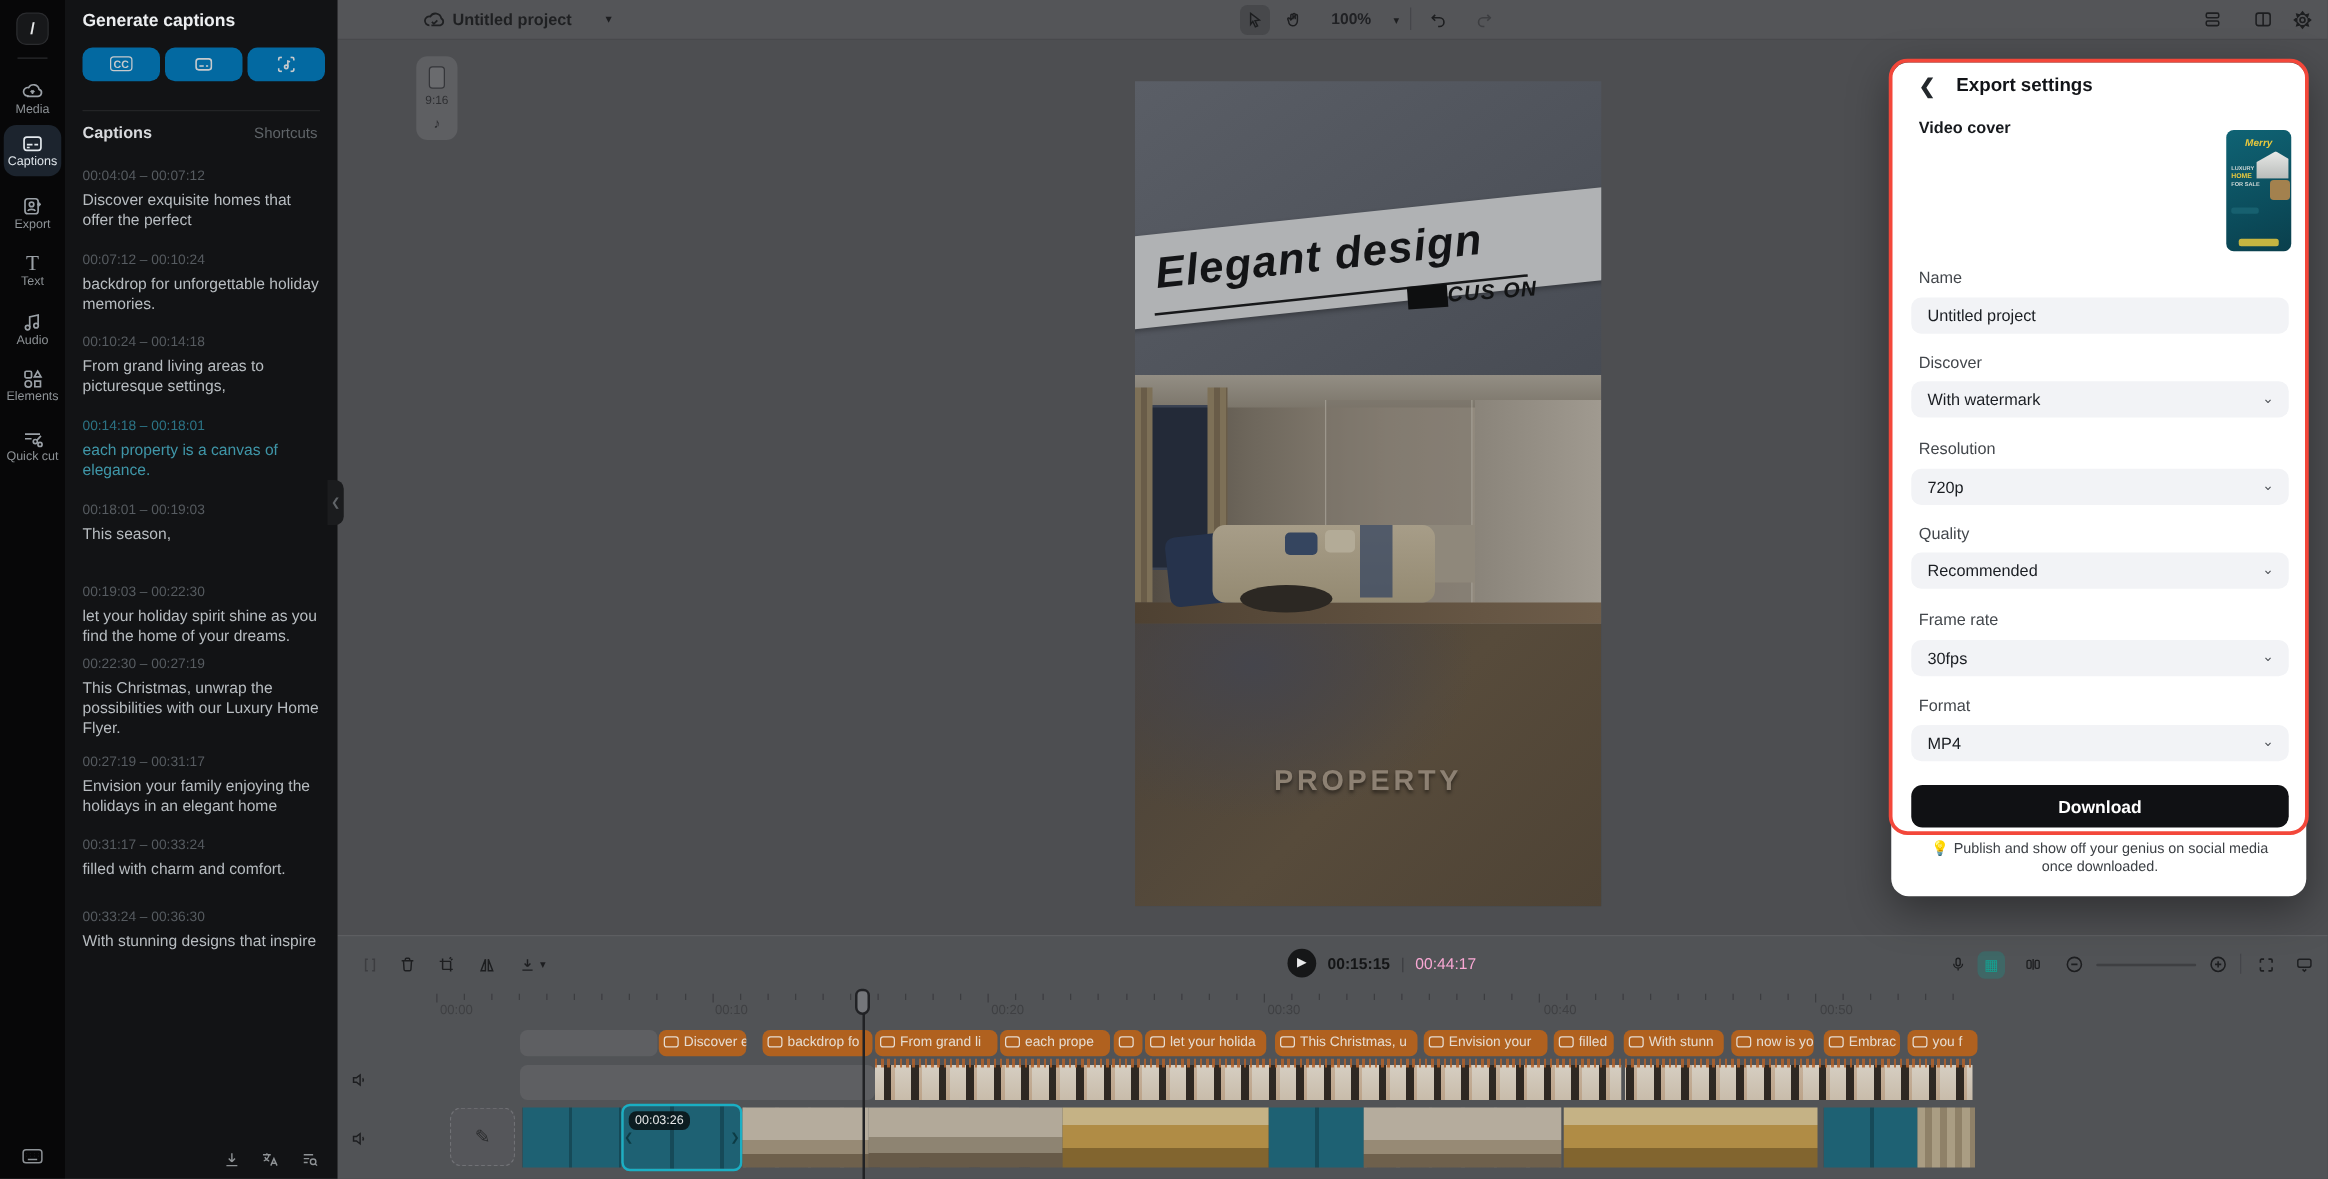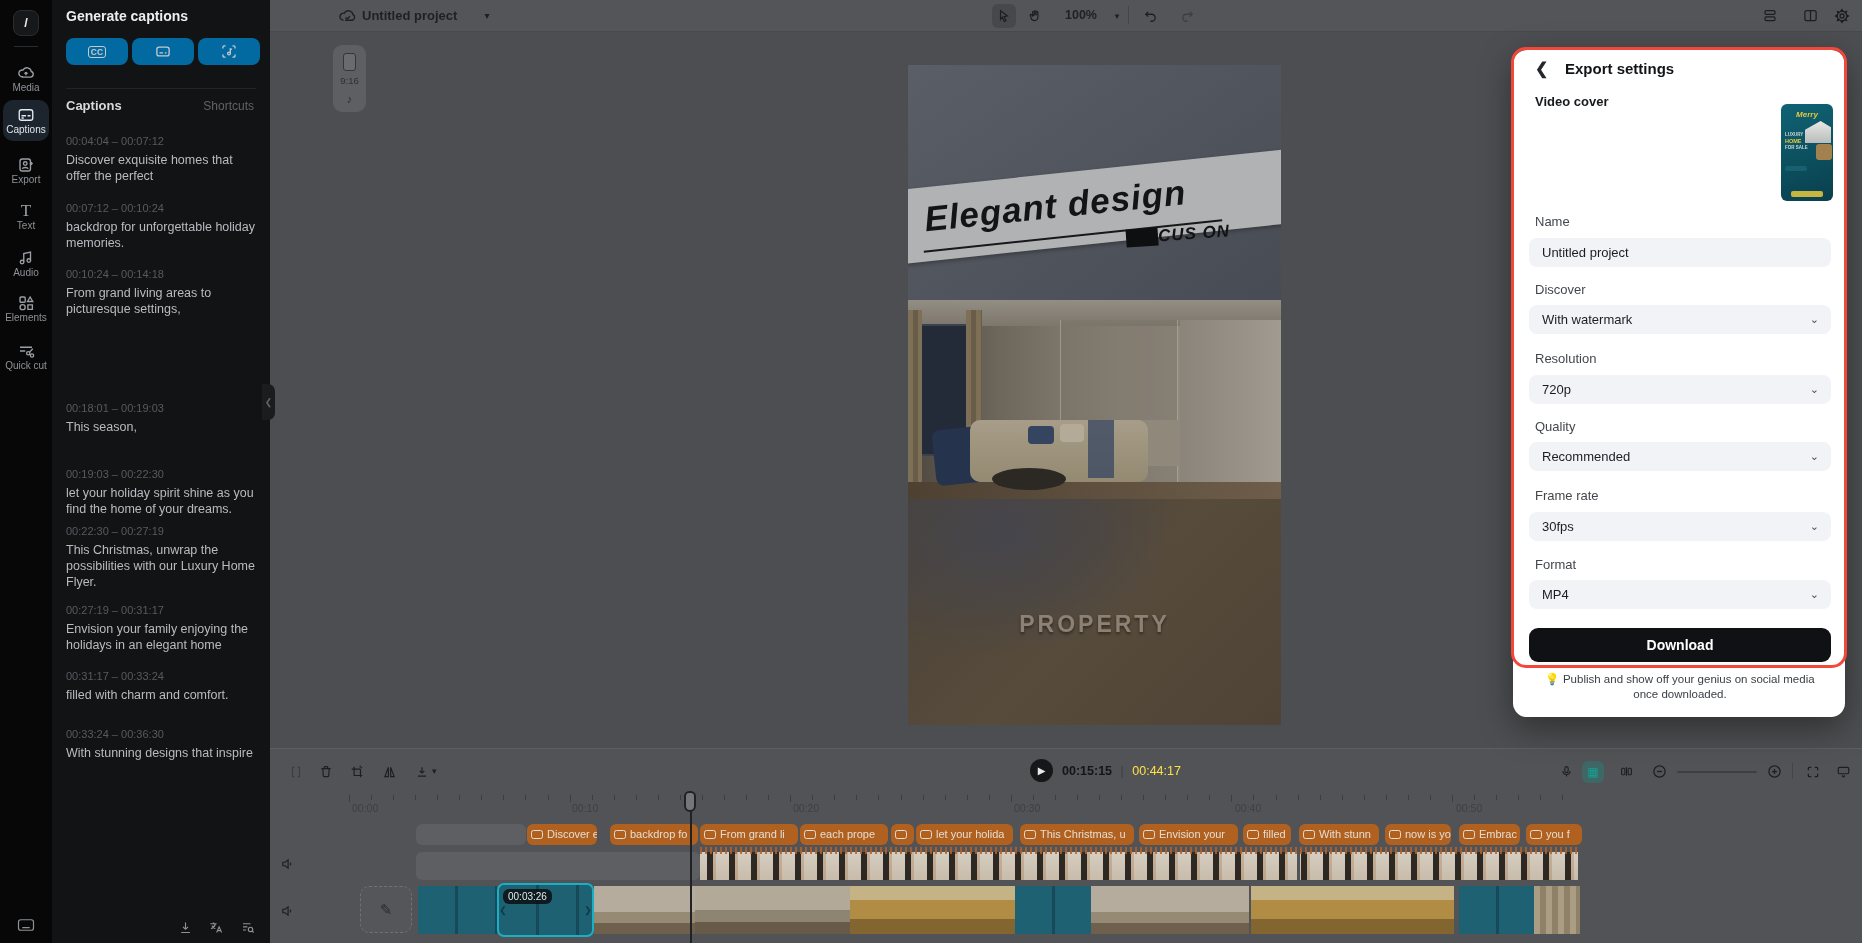--- a/index.html
+++ b/index.html
@@ -105,21 +105,21 @@
   #timeline { left:270px; top:748px; width:1592px; height:195px; background:#515356; z-index:8;
     border-top:1px solid #5d5e61; }
   .tl-ic { position:absolute; top:12px; width:22px; height:22px; color:#1d1e20; font-size:14px;
     text-align:center; line-height:22px; cursor:pointer; }
   .tl-ic.disabled { color:#3c3d40; }
   .play-btn { position:absolute; left:760px; top:10px; width:23px; height:23px; border-radius:50%;
     background:#161718; color:#e9eaeb; text-align:center; line-height:23px; font-size:10px; cursor:pointer; }
   .time-wrap { position:absolute; left:792px; top:15px; font-size:12.5px; white-space:nowrap; }
   .time-cur { color:#141516; font-weight:bold; }
   .time-sep { color:#3c3d40; margin:0 5px; }
-  .time-total { color:#fde047; }
+  .time-total { color:#f9a8d4; }
   .teal-chip { position:absolute; left:1312px; top:12px; width:22px; height:22px; border-radius:6px;
     background:rgba(22,150,138,.30); color:#14a292; text-align:center; line-height:22px; font-size:12px; cursor:pointer; }
   .zoom-track { position:absolute; left:1407px; top:22px; width:80px; height:2px; background:#3e3f42; border-radius:2px; cursor:pointer; }
 
   .ruler { position:absolute; left:0; top:44px; width:1592px; height:26px; }
   .tick { position:absolute; top:2px; width:1px; height:5px; background:#3c3d40; }
   .tick-label { position:absolute; top:9px; color:#3f4043; font-size:10.5px; }
 
   .track-gray { position:absolute; border-radius:6px; background:#5e5f62; }
   .cap-clip { position:absolute; top:75px; height:21px; border-radius:6px; background:#b0611f;
@@ -310,20 +310,24 @@
     <span class="cap-time">00:04:04 – 00:07:12</span>
     <span class="cap-text">Discover exquisite homes that offer the perfect</span>
   </div>
   <div class="cap-item" style="top:202px">
     <span class="cap-time">00:07:12 – 00:10:24</span>
     <span class="cap-text">backdrop for unforgettable holiday memories.</span>
   </div>
   <div class="cap-item" style="top:268px">
     <span class="cap-time">00:10:24 – 00:14:18</span>
     <span class="cap-text">From grand living areas to picturesque settings,</span>
+  </div>
+  <div class="cap-item active" style="top:335px">
+    <span class="cap-time">00:14:18 – 00:18:01</span>
+    <span class="cap-text">each property is a canvas of elegance.</span>
   </div>
   <div class="cap-item" style="top:402px">
     <span class="cap-time">00:18:01 – 00:19:03</span>
     <span class="cap-text">This season,</span>
   </div>
   <div class="cap-item" style="top:468px">
     <span class="cap-time">00:19:03 – 00:22:30</span>
     <span class="cap-text">let your holiday spirit shine as you find the home of your dreams.</span>
   </div>
   <div class="cap-item" style="top:525px">

